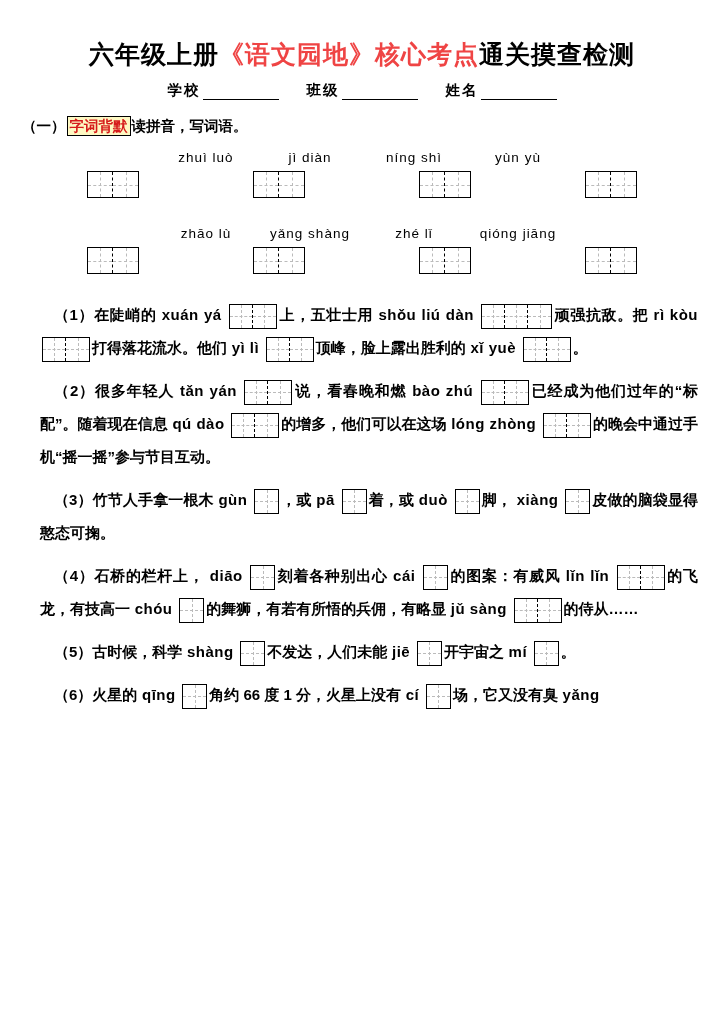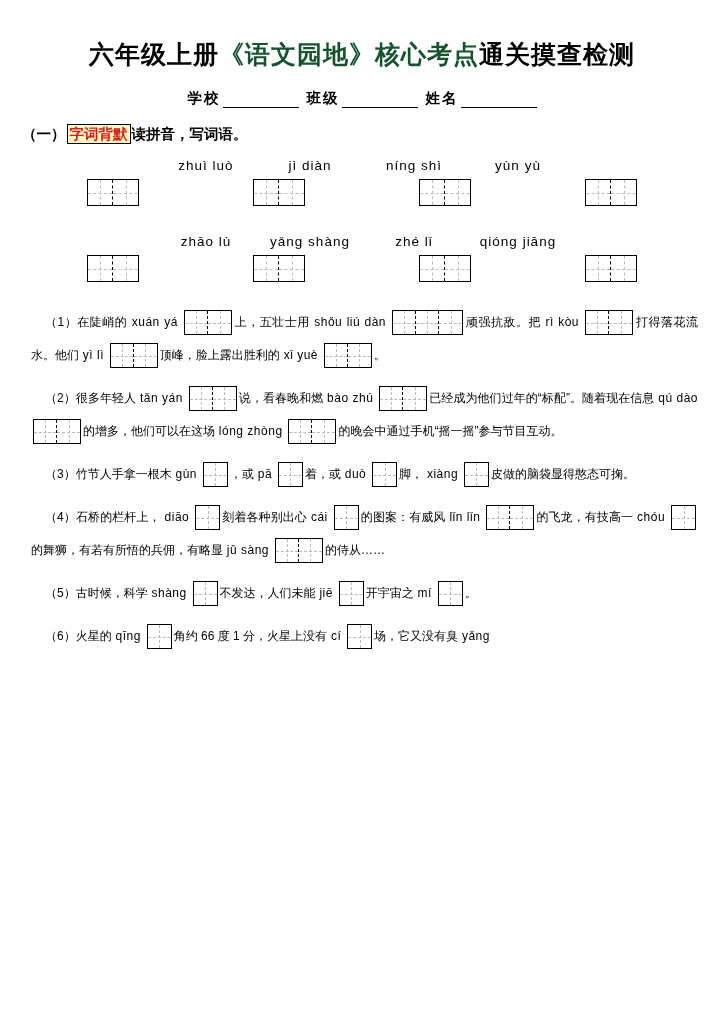--- a/index.html
+++ b/index.html
@@ -26,30 +26,30 @@
   
   .title {
     text-align: center;
     font-size: 25px;
     font-weight: bold;
     letter-spacing: 1px;
     margin: 38px 0 0 0;
     white-space: nowrap;
   }
   .title .red {
-    color: #14532d;
+    color: #ef4444;
   }
 
   
   .info-line {
     display: flex;
     justify-content: center;
     align-items: flex-end;
-    gap: 8px;
-    margin-top: 18px;
+    gap: 28px;
+    margin-top: 10px;
     font-size: 14.5px;
     font-weight: bold;
   }
   .info-item {
     display: flex;
     align-items: flex-end;
   }
   .info-item .lbl { margin-right: 2px; letter-spacing: 2px; }
   .blank-line {
     display: inline-block;
@@ -154,22 +154,23 @@
     border-top: 1px dashed #bbb;
   }
   .tzg-inline .sq .v {
     position: absolute;
     top: 0; bottom: 0; left: 50%;
     border-left: 1px dashed #bbb;
   }
 
   
   .questions {
-    margin: 24px 26px 0 31px;
-    font-size: 12px;
+    margin: 24px 26px 0 40px;
+    font-size: 15px;
+    font-weight: bold;
   }
   .q {
     line-height: 33px;
     margin-bottom: 10px;
     text-align: justify;
   }
   .q .py {
     letter-spacing: 0.5px;
   }
   .indent { padding-left: 14px; }

